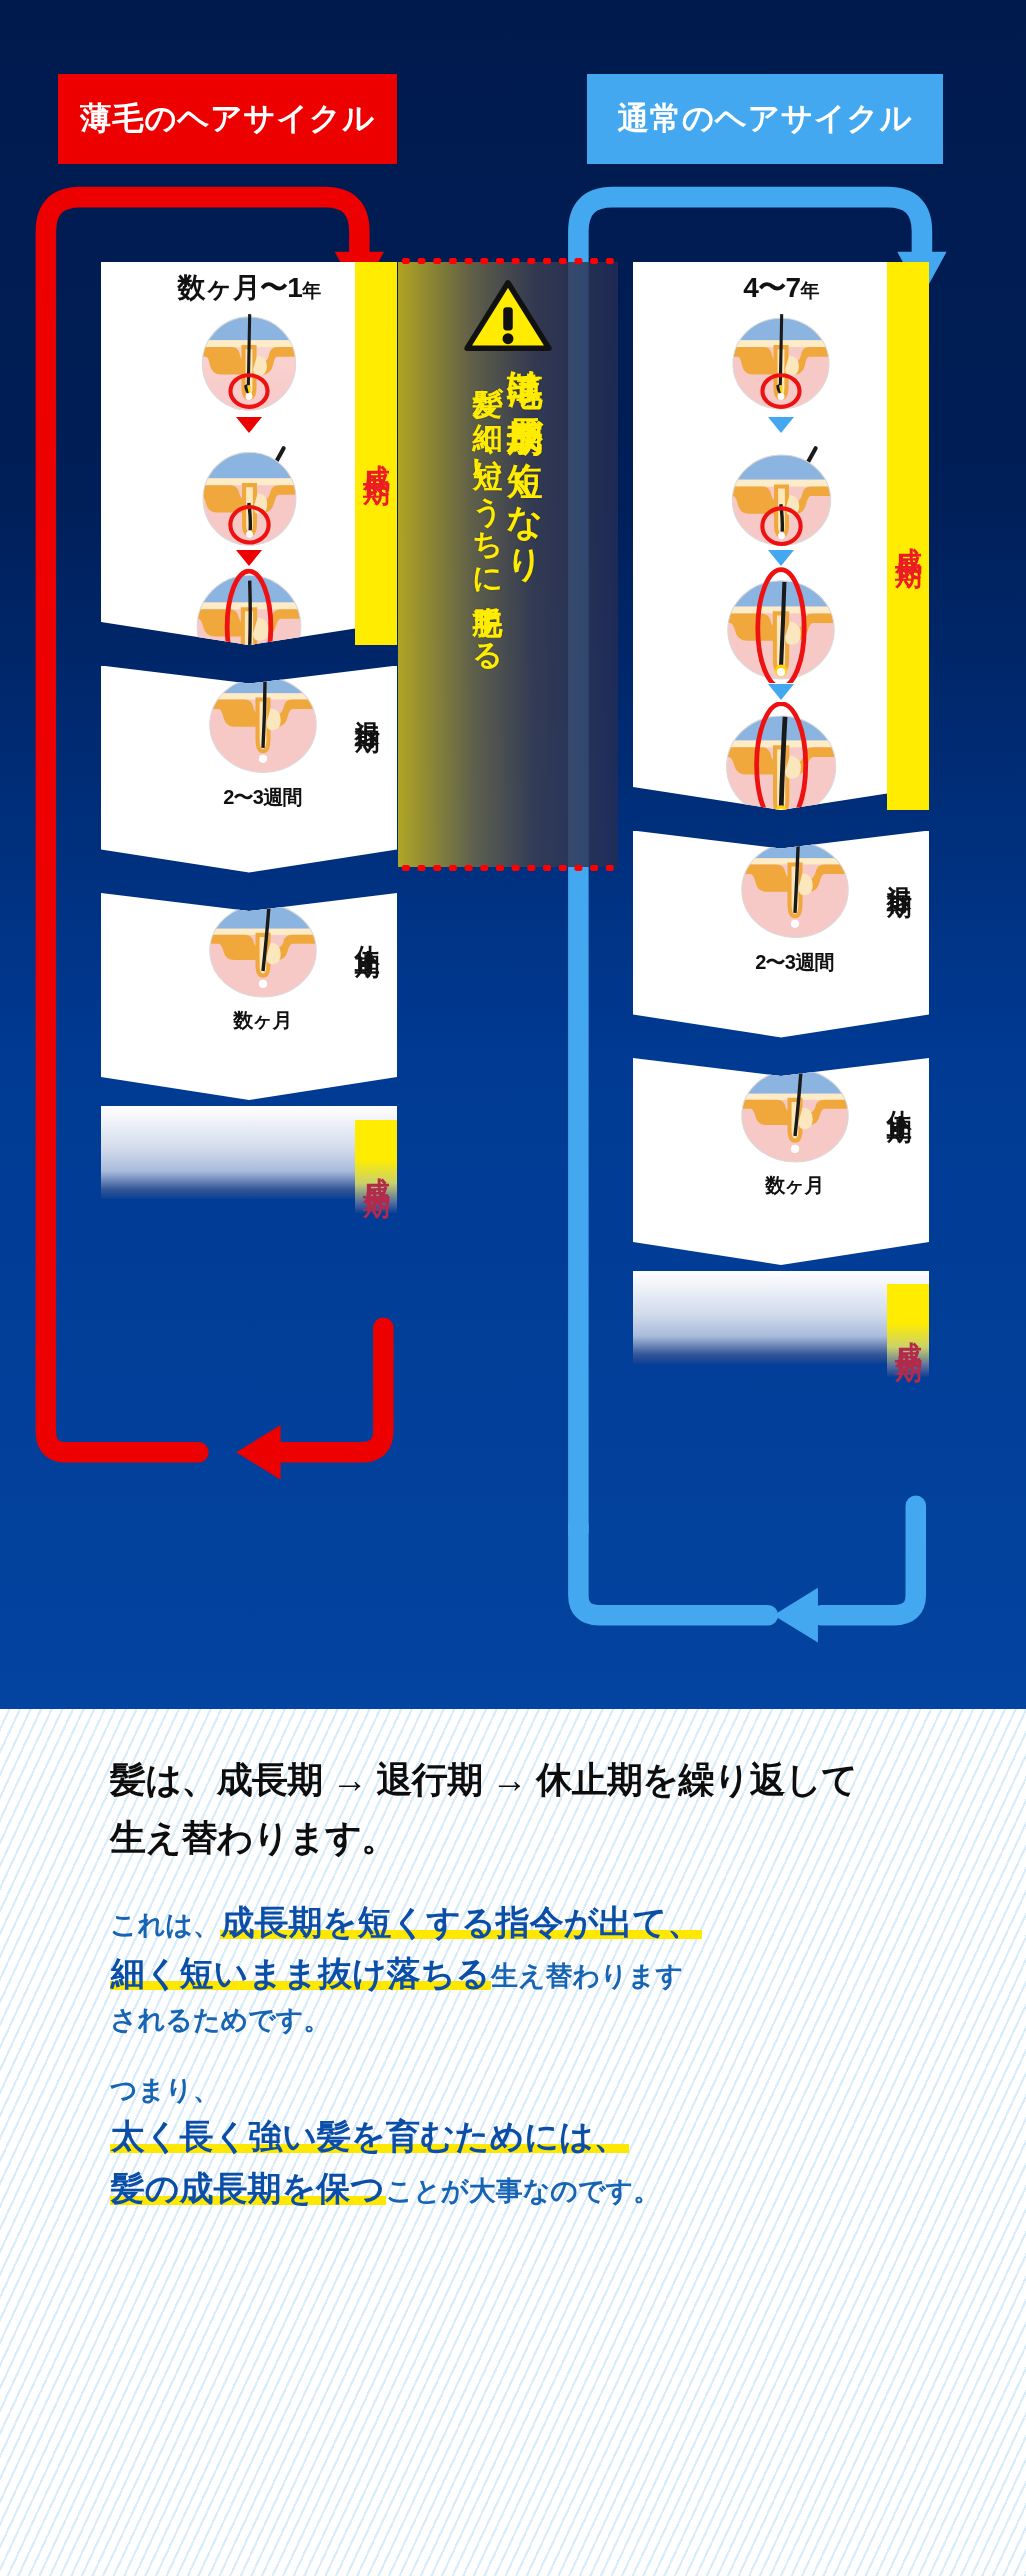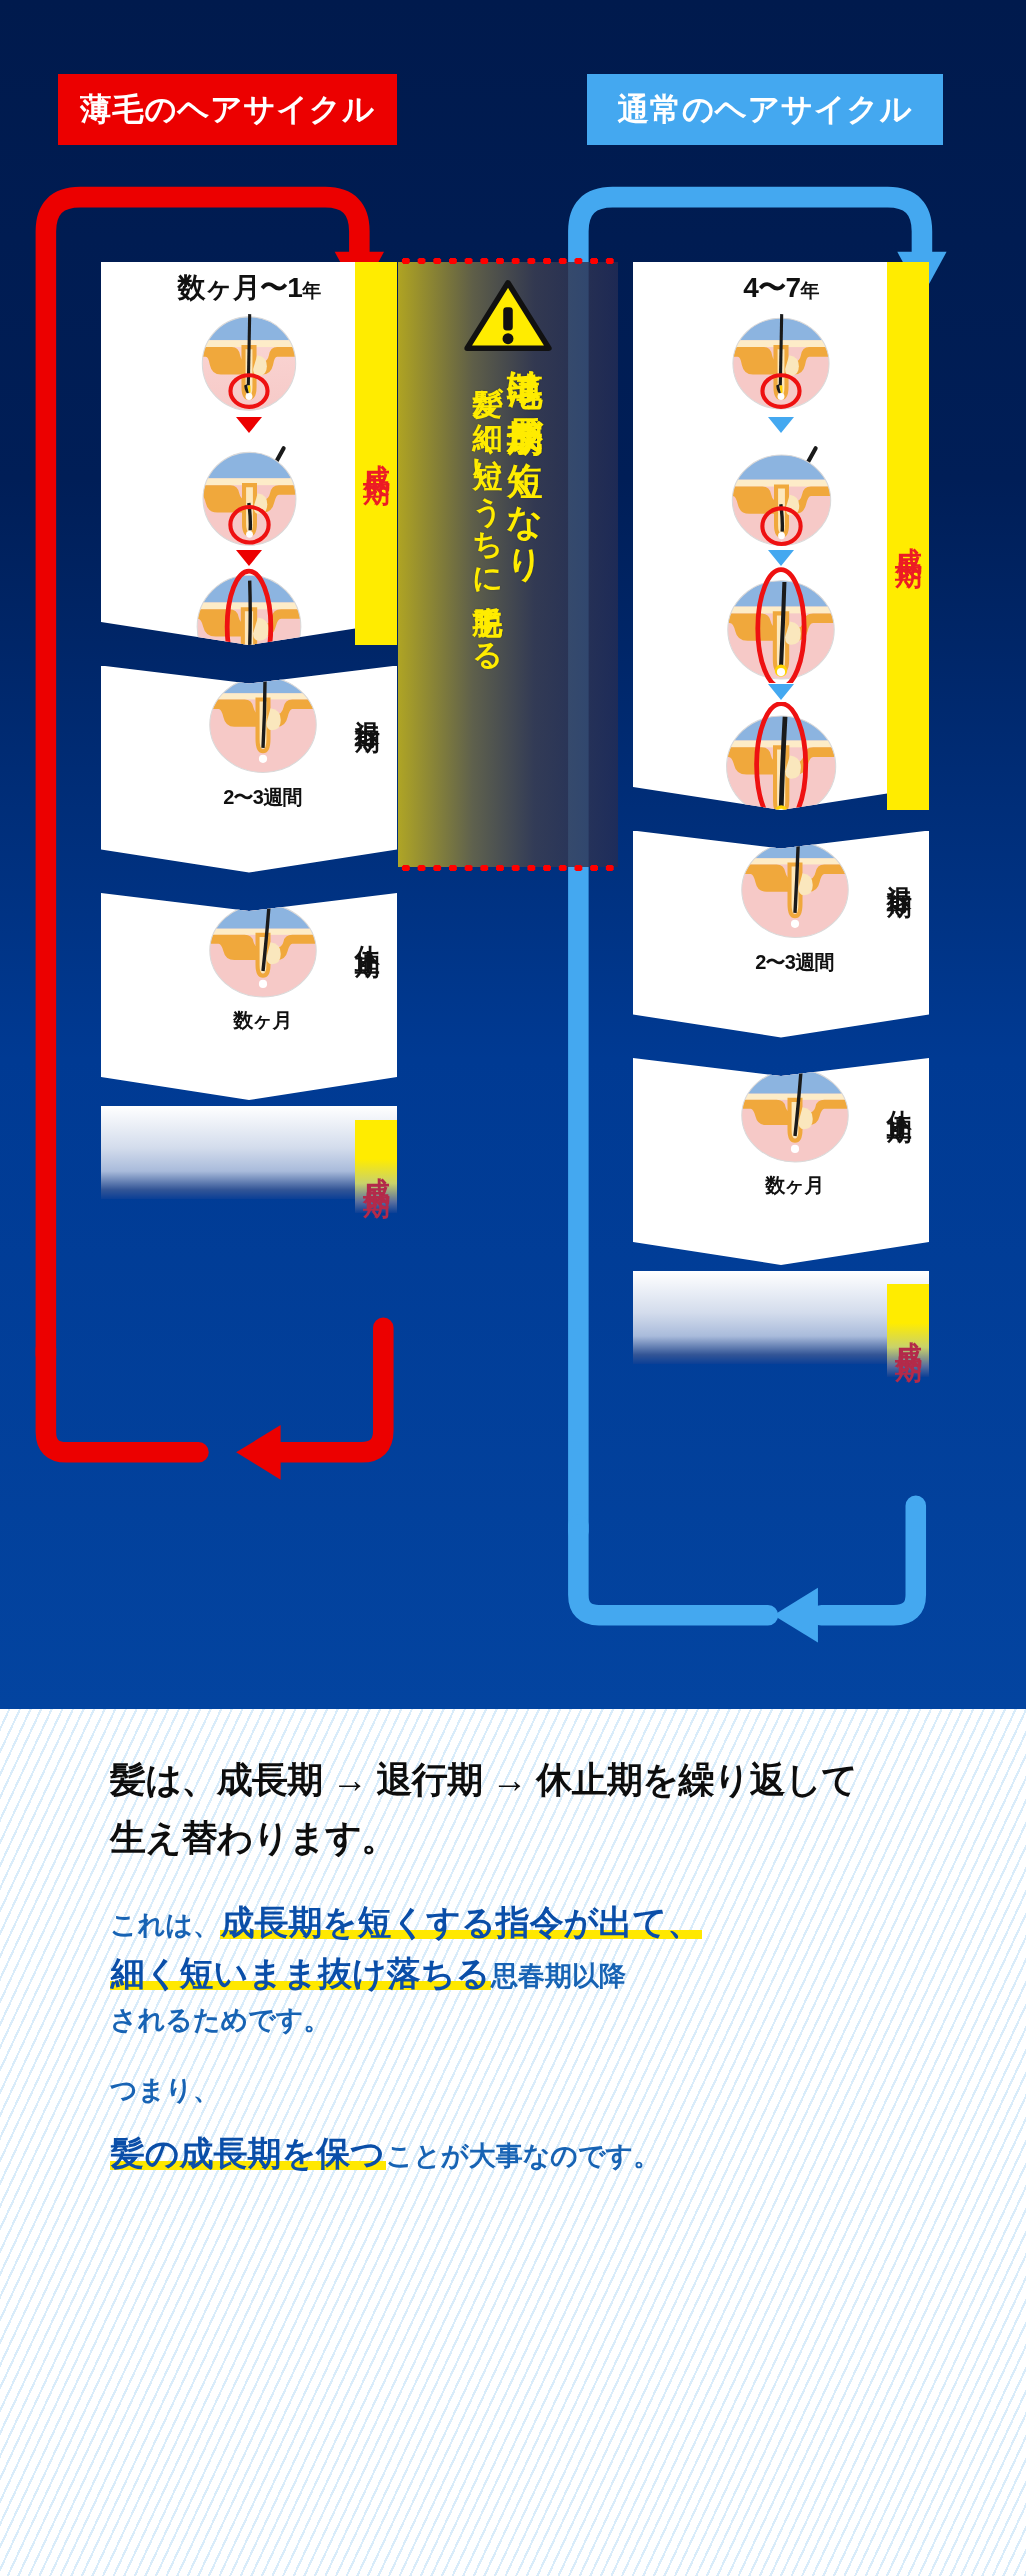--- a/index.html
+++ b/index.html
@@ -13,21 +13,21 @@
 
   
   #diagram-section{
     position:absolute; left:0; top:0; width:1026px; height:1709px;
     background:linear-gradient(180deg,#001a4d 0%,#001e57 28%,#003a93 62%,#0344a0 100%);
     overflow:hidden;
   }
 
   
   .tab{
-    position:absolute; height:71px;
+    position:absolute; height:90px;
     display:flex; align-items:center; justify-content:center;
     color:#fff; font-size:31.5px; font-weight:bold; letter-spacing:0.7px;
     white-space:nowrap;
   }
   #tab-thin { left:58px;  top:74px; width:339px; background:#ec0000; }
   #tab-normal{ left:587px; top:74px; width:356px; background:#44a8f0; }
 
   
   .loop-svg{ position:absolute; left:0; top:0; width:1026px; height:1709px; pointer-events:none; }
 
@@ -489,25 +489,25 @@
   <div id="text-inner">
 
     <div class="para">
       <div class="p-plain">髪は、成長期 → 退行期 → 休止期を繰り返して</div>
       <div class="p-plain">生え替わります。</div>
     </div>
 
 
     <div class="para" style="line-height:1.52;">
       <span class="lead-sm">これは、</span><span class="hl">成長期を短くする指令が出て、</span><br>
-      <span class="hl">細く短いまま抜け落ちる</span><span class="lead-sm">思春期以降</span><br>
+      <span class="hl">細く短いまま抜け落ちる</span><span class="lead-sm">生え替わります</span><br>
       <span class="lead-sm">されるためです。</span>
     </div>
 
     <div class="para" style="line-height:1.52;">
       <span class="lead-sm">つまり、</span><br>
-      <br>
+      <span class="hl">太く長く強い髪を育むためには、</span><br>
       <span class="hl">髪の成長期を保つ</span><span class="lead-sm">ことが大事なのです。</span>
     </div>
 
   </div>
 </div>
 
 
 </body></html>

